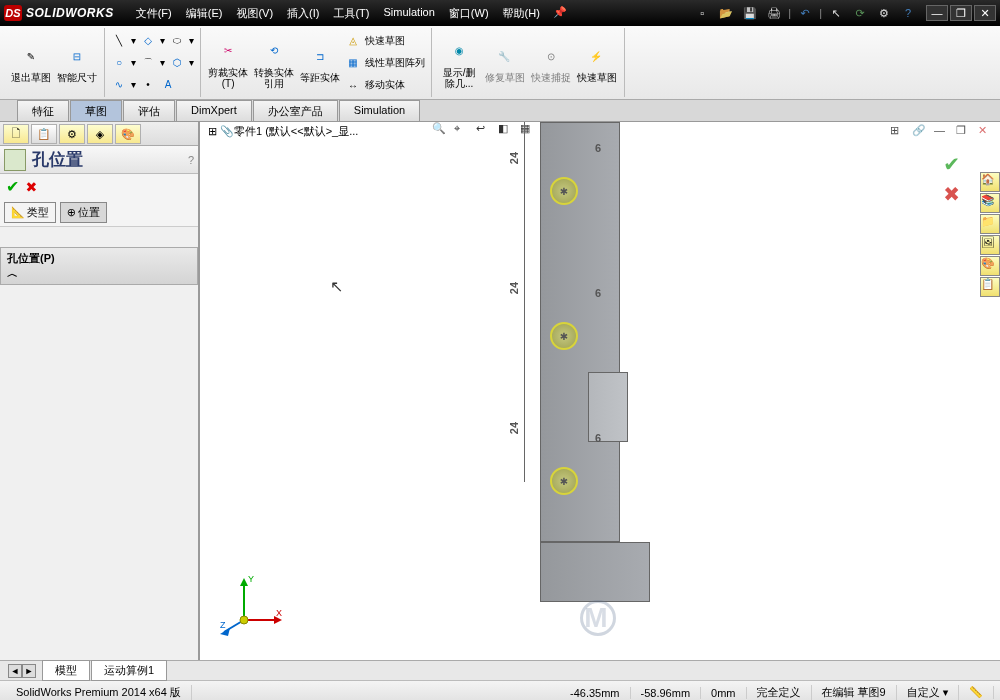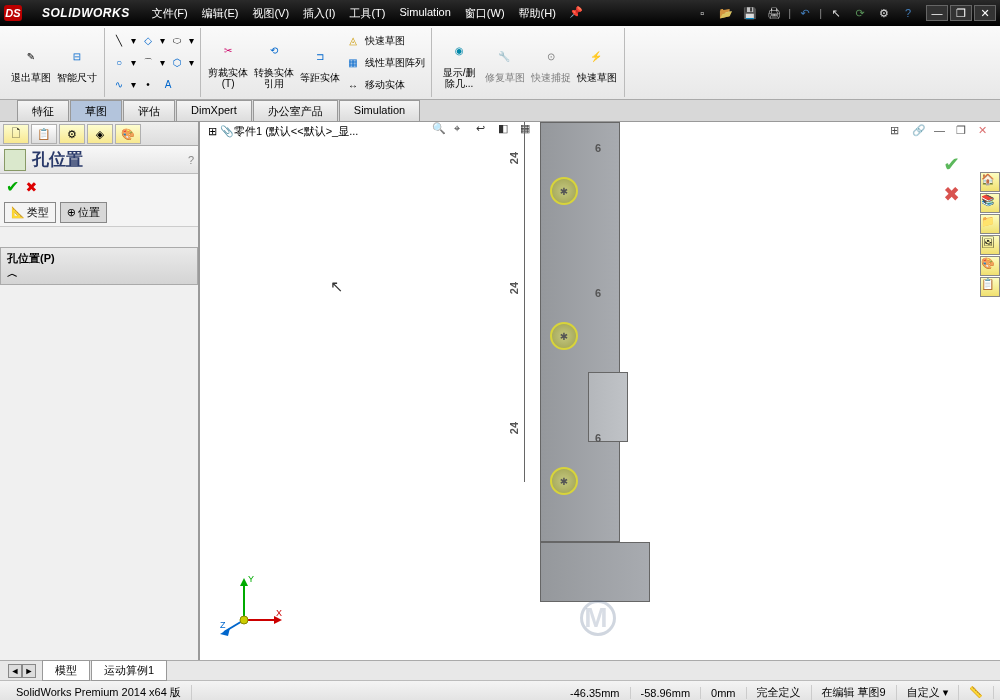--- a/index.html
+++ b/index.html
@@ -1,20 +1,20 @@
 <!DOCTYPE html>
 <html><head>
 <meta charset="utf-8">
 <style>
 * { box-sizing: border-box; margin: 0; padding: 0; }
 body { font-family: "Microsoft YaHei", "SimSun", Arial, sans-serif; font-size: 11px; background: #fff; width: 1000px; height: 700px; overflow: hidden; position: relative; }
 
 
 .titlebar { height: 26px; background: linear-gradient(to bottom, #2a2a2a, #000); display: flex; align-items: center; padding: 0 4px; color: #fff; }
-.titlebar .logo { width: 18px; height: 16px; background: #b00; border-radius: 3px; display: flex; align-items: center; justify-content: center; font-style: italic; font-weight: bold; margin-right: 20px; font-size: 11px;}
+.titlebar .logo { width: 18px; height: 16px; background: #b00; border-radius: 3px; display: flex; align-items: center; justify-content: center; font-style: italic; font-weight: bold; margin-right: 4px; font-size: 11px;}
 .titlebar .brand { font-style: italic; font-weight: bold; font-size: 12px; letter-spacing: 0.5px; }
 .titlebar .menus { display: flex; margin-left: 16px; gap: 2px; }
 .titlebar .menus span { padding: 2px 6px; cursor: pointer; }
 .titlebar .spacer { flex: 1; }
 .titlebar .qat { display: flex; align-items: center; gap: 4px; margin-right: 8px; }
 .titlebar .qat .qbtn { width: 20px; height: 20px; display: flex; align-items: center; justify-content: center; opacity: 0.85; }
 .titlebar .winctl { display: flex; gap: 2px; }
 .titlebar .winctl span { width: 22px; height: 16px; border: 1px solid #666; display: flex; align-items: center; justify-content: center; background: #333; }
 
 

